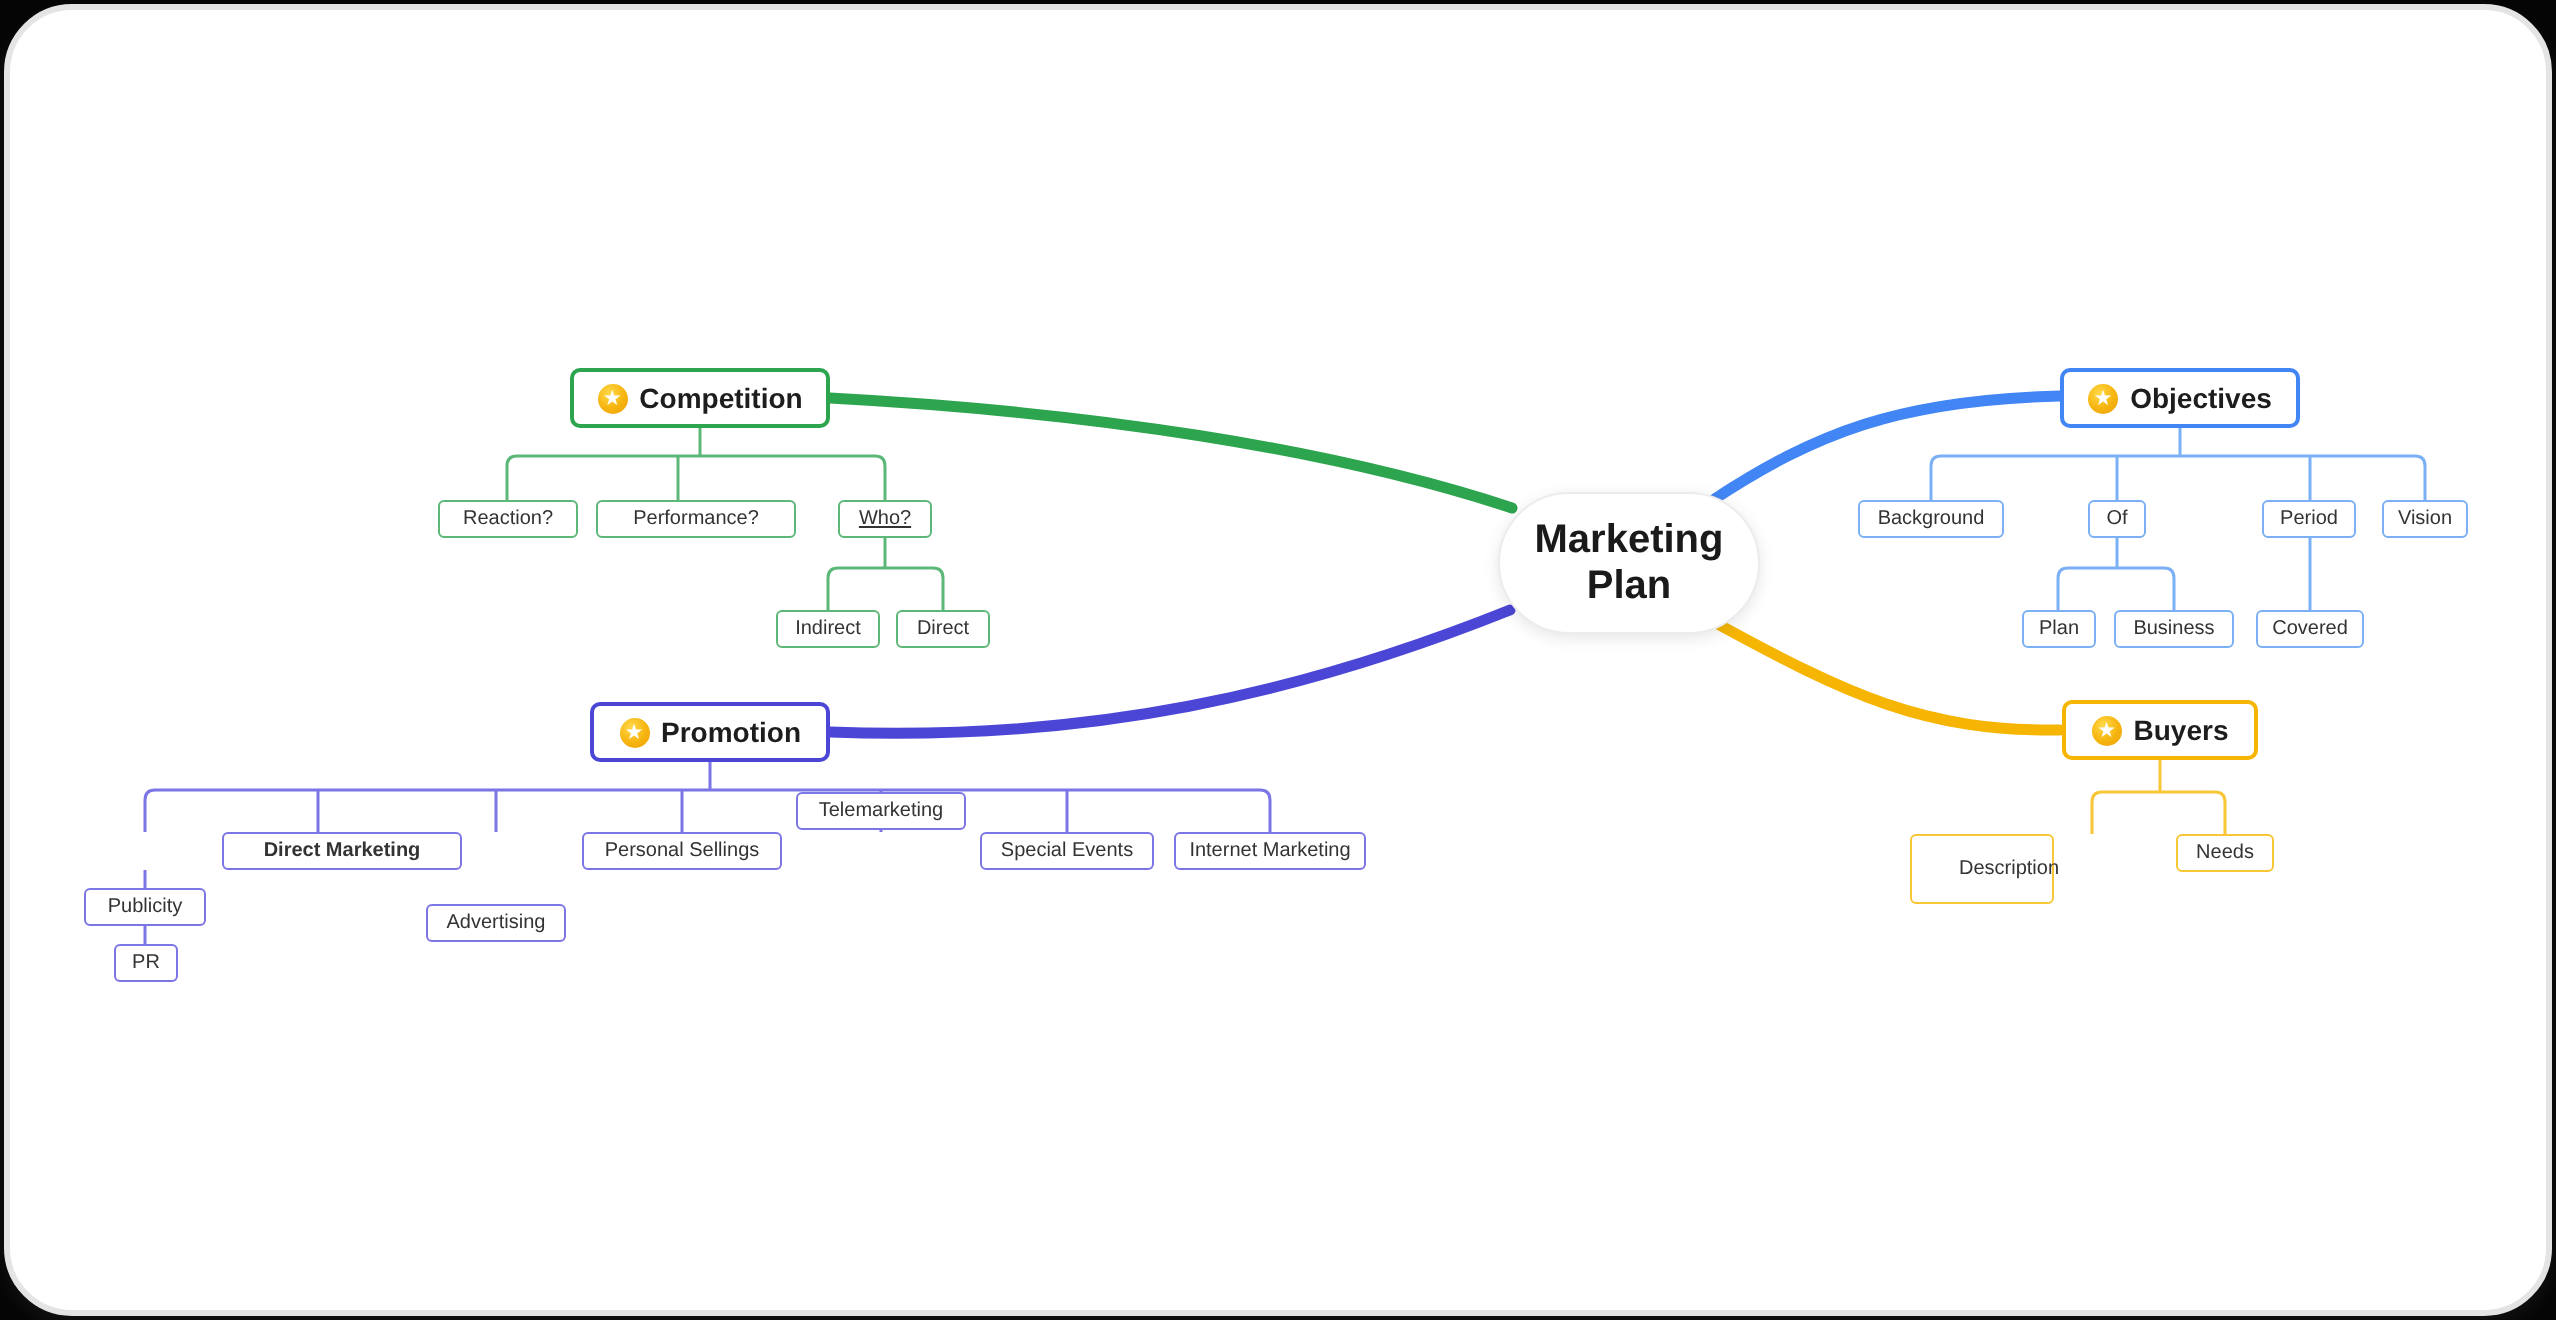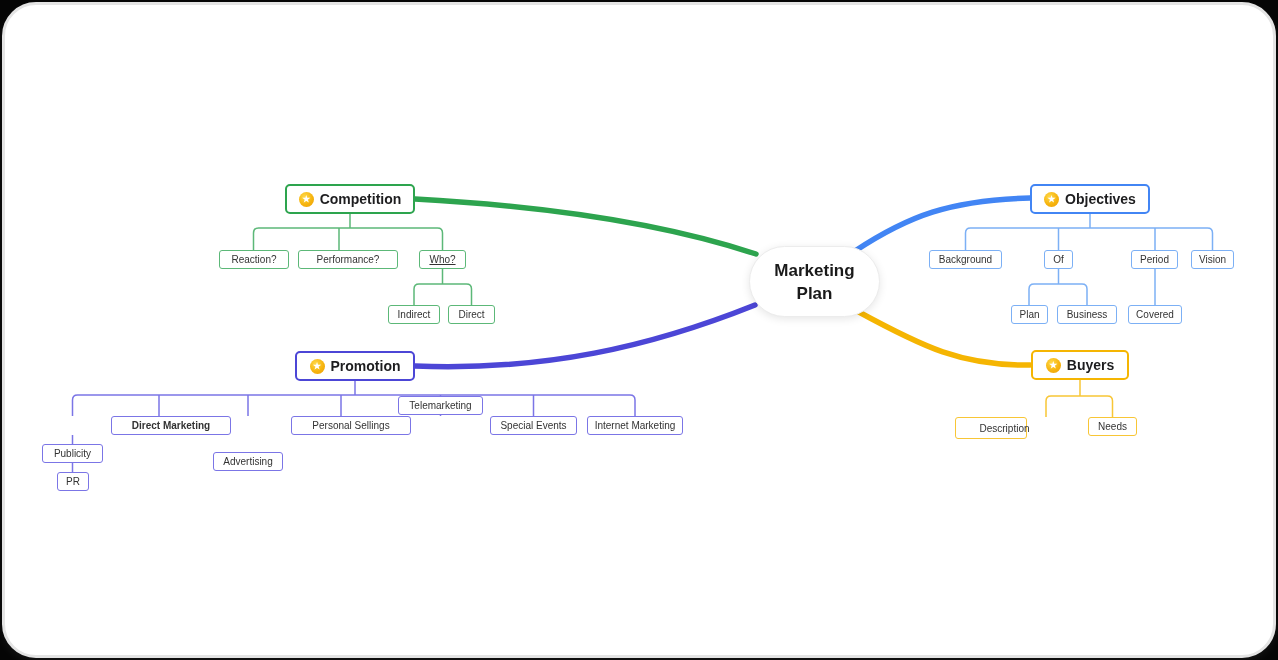--- a/index.html
+++ b/index.html
@@ -4,21 +4,21 @@
 <style>
   html,body{margin:0;padding:0;background:#000;}
   .stage{position:relative;width:1278px;height:660px;background:#050505;overflow:hidden;
          font-family:"Liberation Sans",sans-serif;}
   .surface{position:absolute;inset:2px;background:#fff;border:3px solid #e4e4e4;
            border-radius:34px;box-shadow:0 4px 10px rgba(255,255,255,0.06);}
   svg.connectors{position:absolute;left:0;top:0;width:1278px;height:660px;pointer-events:none;}
   .node{position:absolute;box-sizing:border-box;display:flex;align-items:center;
         justify-content:center;background:#fff;white-space:nowrap;}
   .central{border:1px solid #ececec;border-radius:36px;flex-direction:column;
-           font-weight:bold;font-size:17px;line-height:23px;color:#1a1a1a;
+           font-weight:bold;font-size:20px;line-height:23px;color:#1a1a1a;
            box-shadow:0 2px 8px rgba(0,0,0,0.10);z-index:3;}
   .main{border-style:solid;border-width:2px;border-radius:5px;font-weight:bold;
         font-size:14px;color:#1d1d1f;gap:6px;z-index:2;}
   .kid{border-style:solid;border-width:1px;border-radius:3px;font-size:10px;
        color:#333;z-index:2;}
   .star{width:15px;height:15px;border-radius:50%;flex:0 0 15px;
         background:radial-gradient(circle at 38% 32%, #ffd949 0%, #f6b40e 55%, #ec9f0a 100%);
         display:flex;align-items:center;justify-content:center;
         color:#fff;font-size:9px;line-height:15px;}
 </style>
@@ -75,25 +75,25 @@
   <div class="node kid" style="left: 1057px; top: 305px; width: 60px; height: 19px; border-color: rgb(124, 176, 245);">Business</div>
   <div class="node kid" style="left: 1128px; top: 305px; width: 54px; height: 19px; border-color: rgb(124, 176, 245);">Covered</div>
 
   <div class="node main" style="left: 295px; top: 351px; width: 120px; height: 30px; border-color: rgb(76, 70, 214);">
     <span class="star">★</span>
     <span>Promotion</span>
   </div>
   <div class="node kid" style="left: 42px; top: 416px; width: 61px; height: 19px; border-color: rgb(123, 117, 230); margin-top: 28px;">Publicity</div>
   <div class="node kid" style="left: 111px; top: 416px; width: 120px; height: 19px; border-color: rgb(123, 117, 230); font-weight: bold;">Direct Marketing</div>
   <div class="node kid" style="left: 213px; top: 416px; width: 70px; height: 19px; border-color: rgb(123, 117, 230); margin-top: 36px;">Advertising</div>
-  <div class="node kid" style="left: 291px; top: 416px; width: 120px; height: 19px; border-color: rgb(123, 117, 230);">Personal Sellings</div>
+  <div class="node kid" style="left: 291px; top: 416px; width: 100px; height: 19px; border-color: rgb(123, 117, 230);">Personal Sellings</div>
   <div class="node kid" style="left: 398px; top: 396px; width: 85px; height: 19px; border-color: rgb(123, 117, 230);">Telemarketing</div>
   <div class="node kid" style="left: 490px; top: 416px; width: 87px; height: 19px; border-color: rgb(123, 117, 230);">Special Events</div>
   <div class="node kid" style="left: 587px; top: 416px; width: 96px; height: 19px; border-color: rgb(123, 117, 230);">Internet Marketing</div>
   <div class="node kid" style="left: 57px; top: 472px; width: 32px; height: 19px; border-color: rgb(123, 117, 230);">PR</div>
 
   <div class="node main" style="left: 1031px; top: 350px; width: 98px; height: 30px; border-color: rgb(245, 181, 2);">
     <span class="star">★</span>
     <span>Buyers</span>
   </div>
-  <div class="node kid" style="left: 955px; top: 417px; width: 72px; height: 22px; border-color: rgb(248, 198, 54); padding-left: 27px;">Description</div>
+  <div class="node kid" style="left: 955px; top: 417px; width: 72px; height: 35px; border-color: rgb(248, 198, 54); padding-left: 27px;">Description</div>
   <div class="node kid" style="left: 1088px; top: 417px; width: 49px; height: 19px; border-color: rgb(248, 198, 54);">Needs</div>
 </div>
 
 </body></html>

